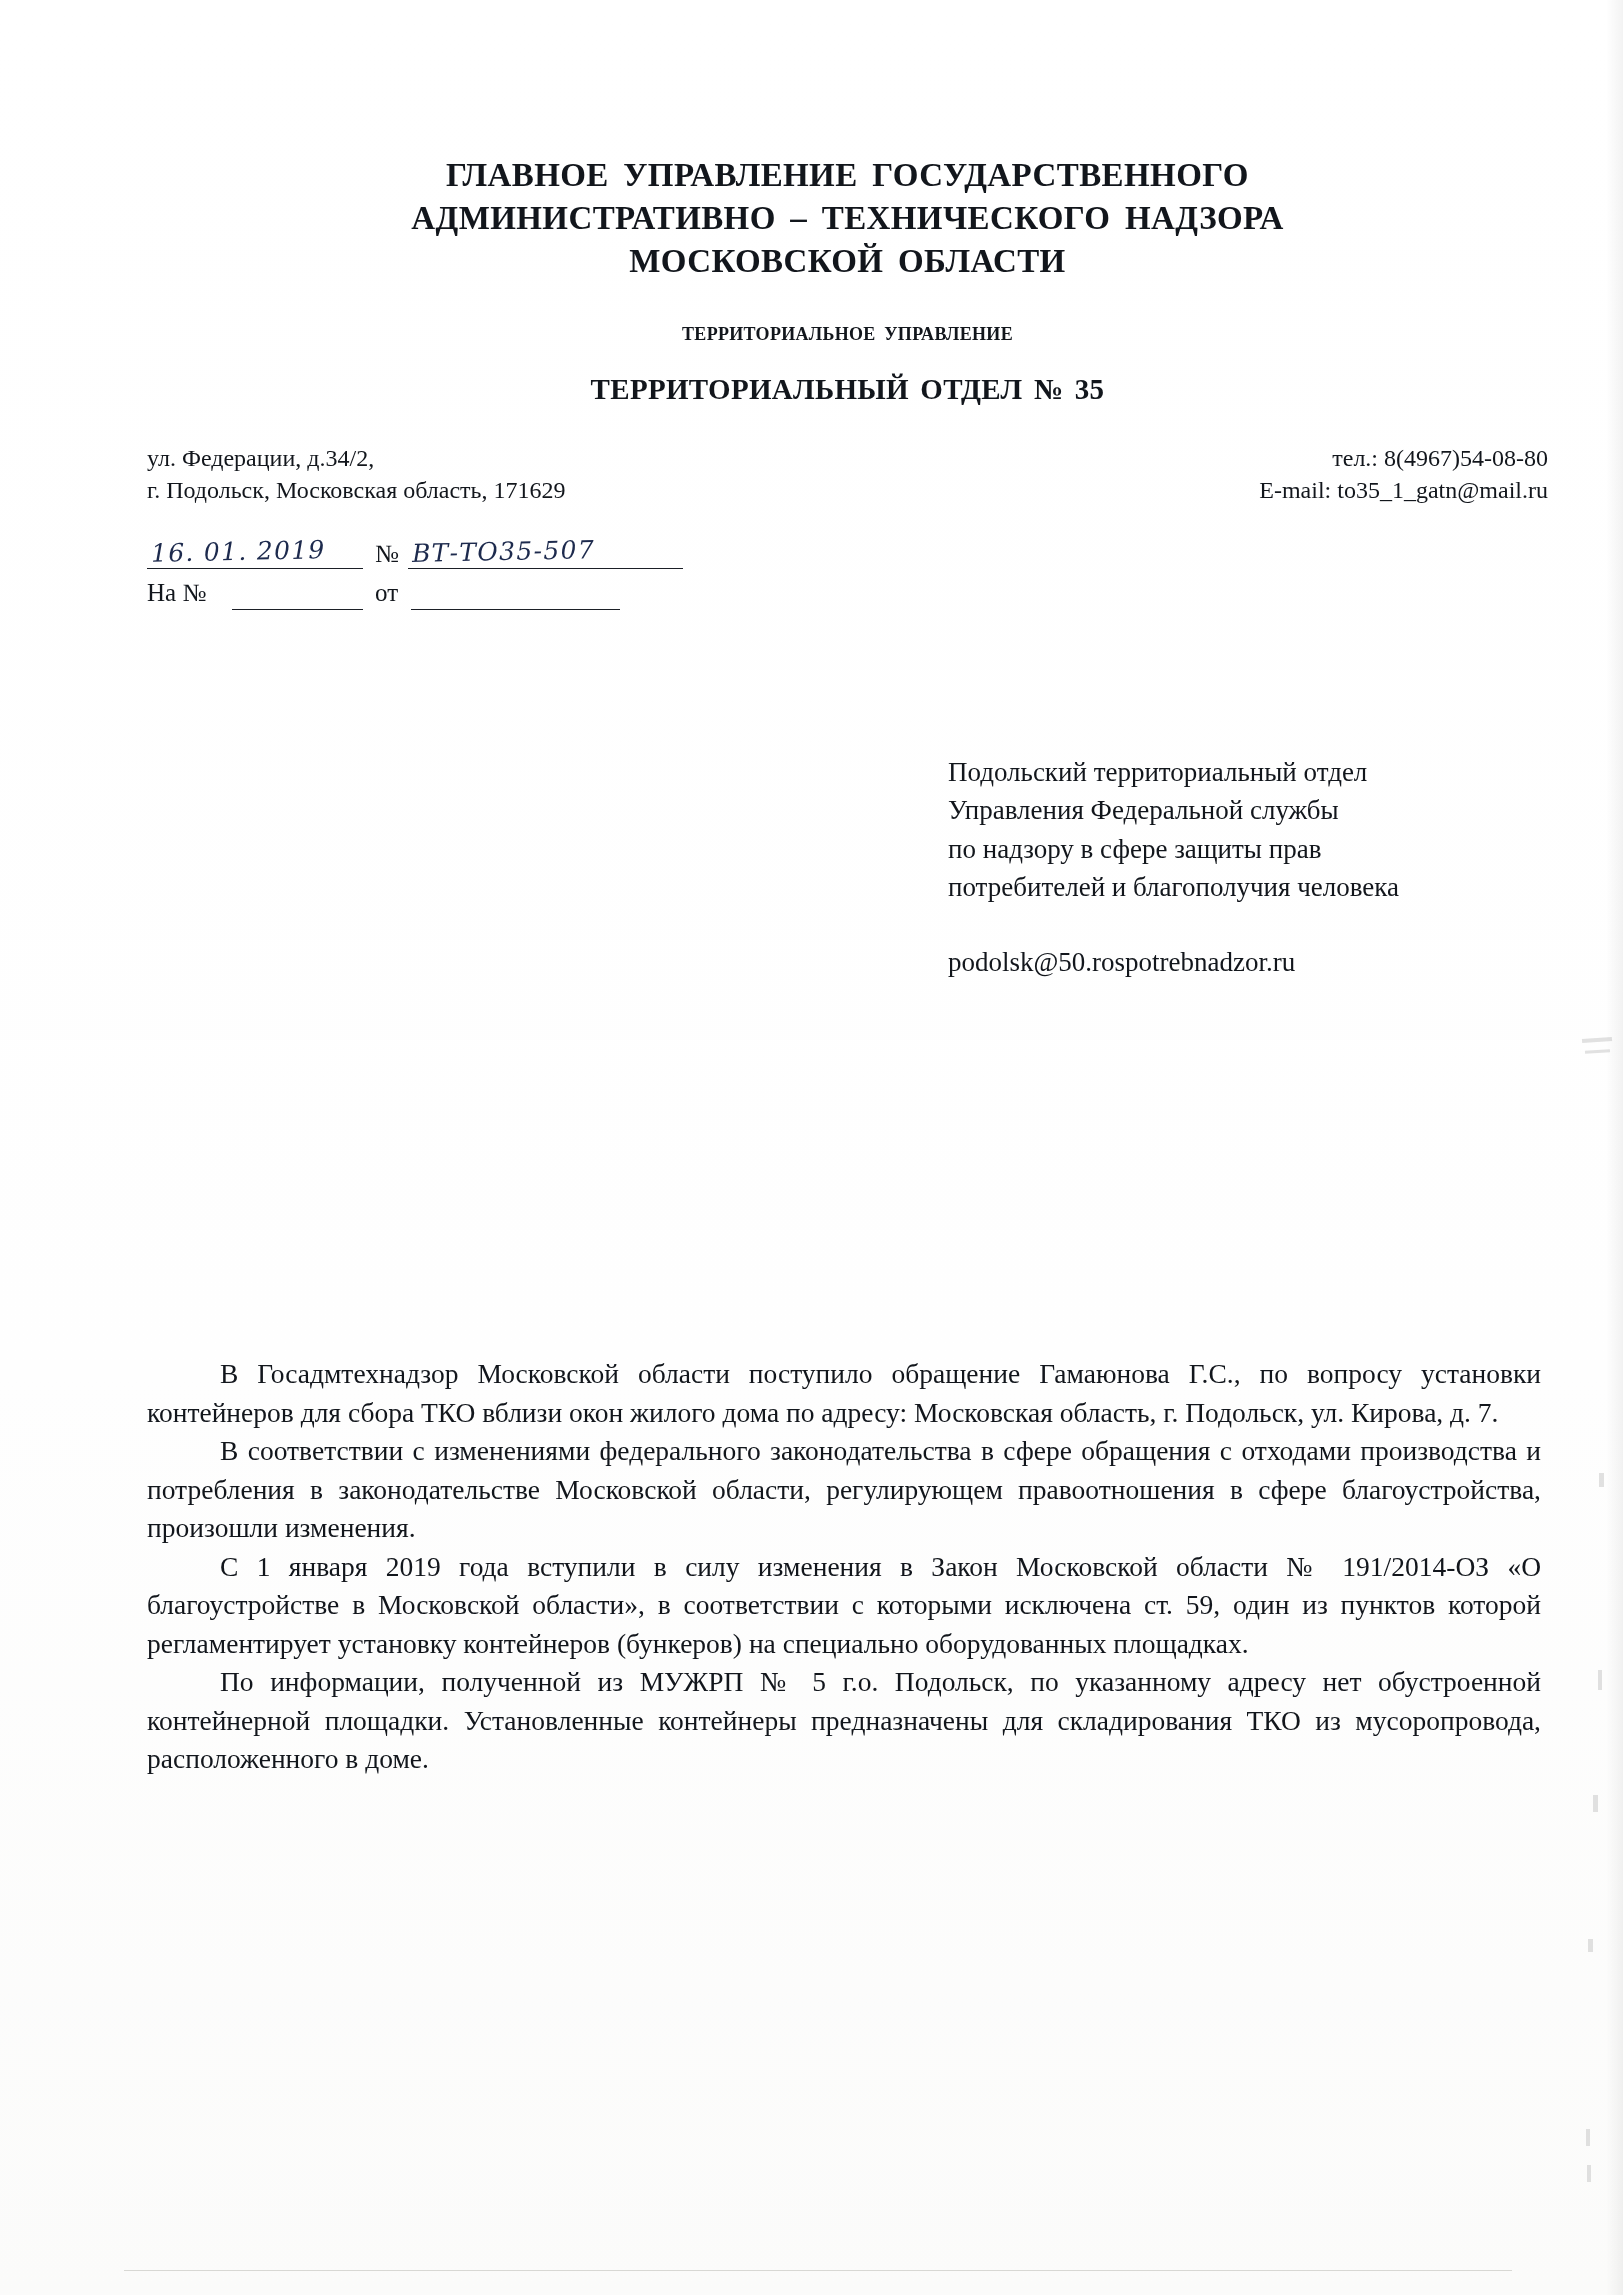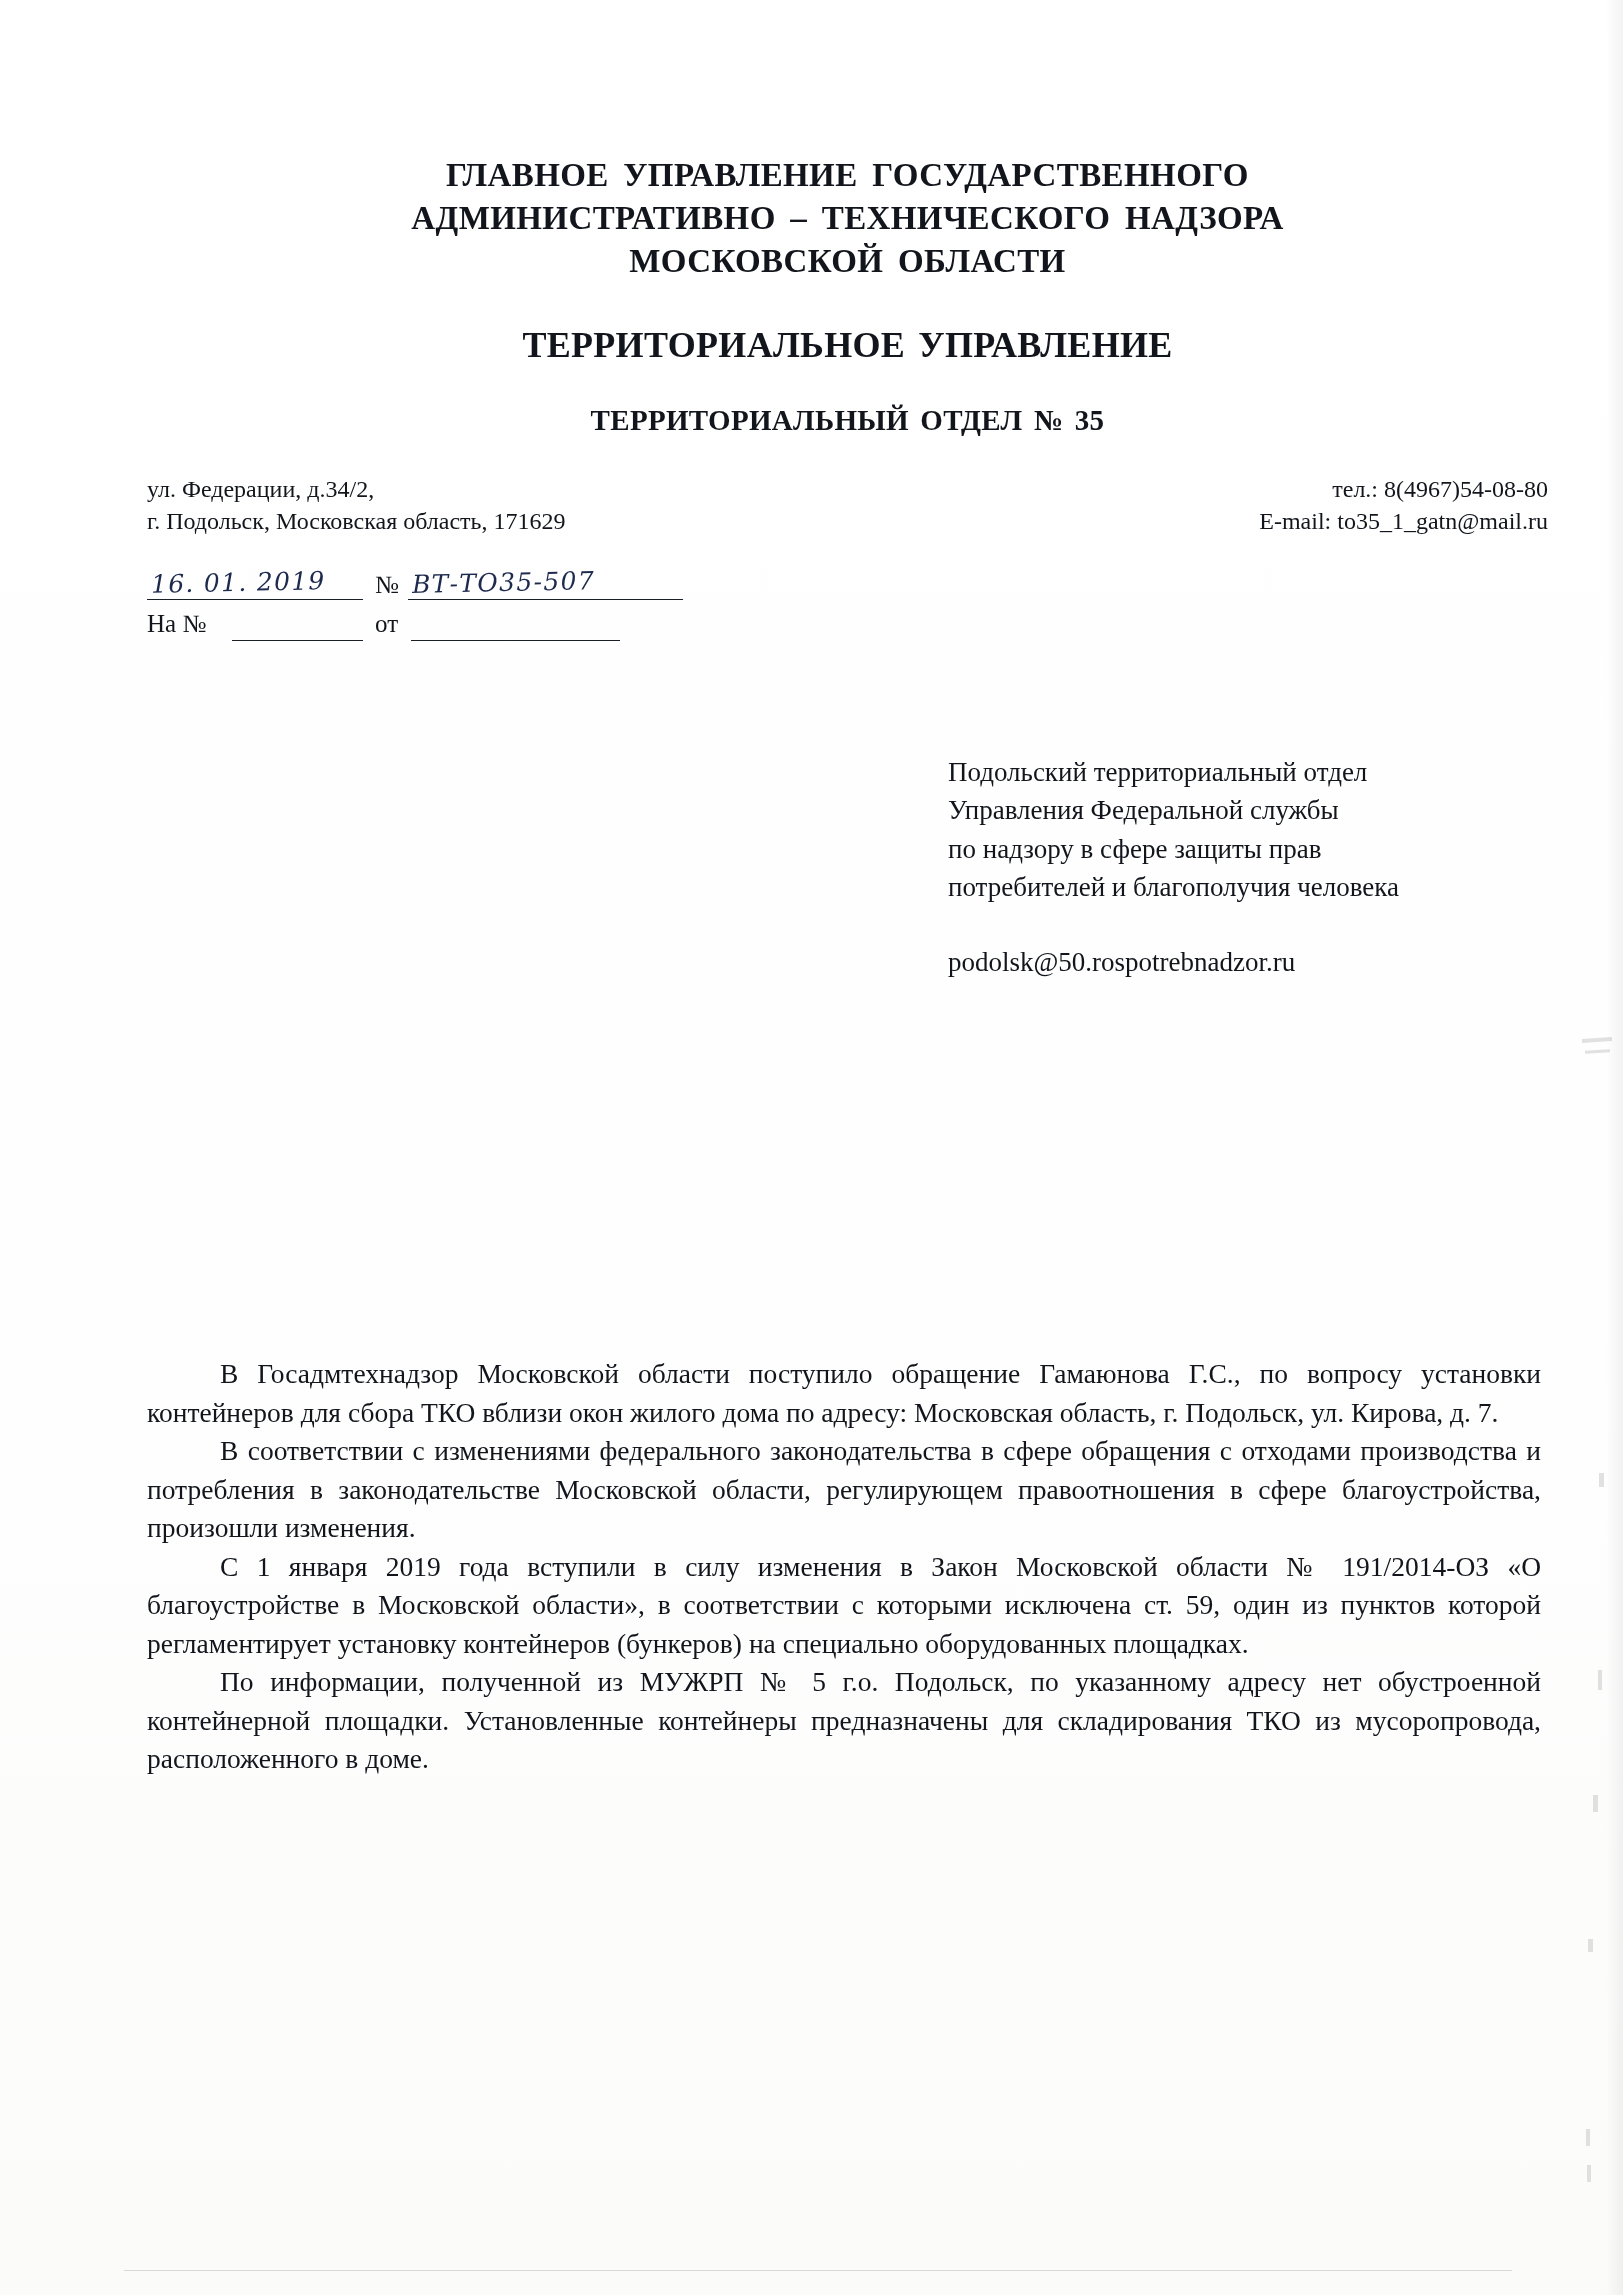--- a/index.html
+++ b/index.html
@@ -44,31 +44,31 @@
     line-height: 1.30;
     letter-spacing: 0.4px;
     margin: 0 0 9px 0;
     word-spacing: 5.9px;
   }
   .org-title .ln { display: block; }
 
   .sub-title-1 {
     text-align: center;
     font-weight: bold;
-    font-size: 36px;
+    font-size: 18px;
     letter-spacing: 0.3px;
     margin-top: 41px;
     word-spacing: 3.9px;
   }
   .sub-title-2 {
     text-align: center;
     font-weight: bold;
     font-size: 29px;
     letter-spacing: 0.3px;
-    margin-top: 38px;
+    margin-top: 28px;
     word-spacing: 3.9px;
   }
 
   .addr-block {
     margin-top: 37px;
     position: relative;
     height: 72px;
     font-size: 24px;
     line-height: 1.33;
   }

